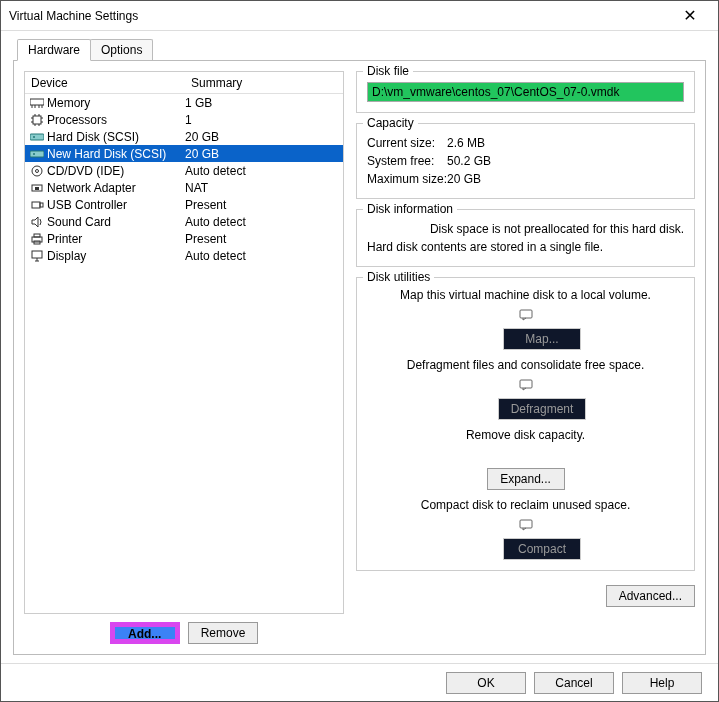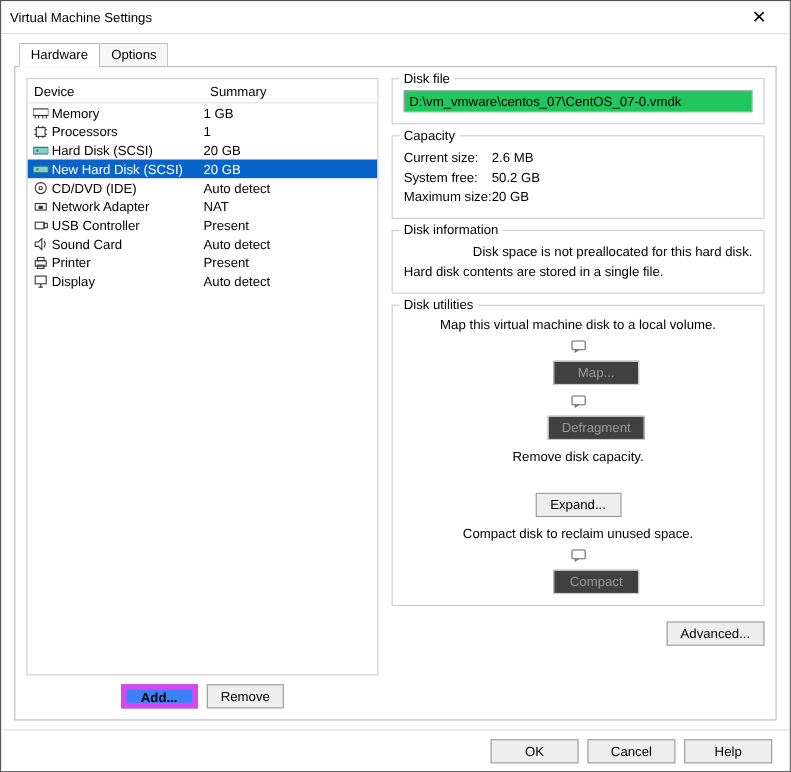--- a/index.html
+++ b/index.html
@@ -124,21 +124,21 @@
     padding: 0 12px;
     font-family: inherit;
   }
   .btn.primary-focus {
     border: 5px solid #d946ef;
     background: #3b82f6;
     font-weight: bold;
   }
   .btn:disabled {
     color: #999;
-    background: #404040;
+    background: #0f172a;
     border-color: #ccc;
     margin-left: 33px;
   }
   .right-pane {
     flex: 1;
     display: flex;
     flex-direction: column;
     gap: 10px;
   }
   .groupbox {
@@ -414,20 +414,21 @@
             <span class="util-icon">
               <svg width="14" height="12" viewBox="0 0 14 12">
                   <rect x="1" y="1" width="12" height="8" rx="1" fill="none" stroke="#666"></rect>
                   <path d="M4 9 L4 11 L7 9" fill="none" stroke="#666"></path>
                 </svg>
             </span>
             <button class="btn" disabled="">Map...</button>
           </div>
 
           <div class="util-row">
+            <span class="util-text">Defragment files and consolidate free space.</span>
             <span class="util-icon">
               <svg width="14" height="12" viewBox="0 0 14 12">
                   <rect x="1" y="1" width="12" height="8" rx="1" fill="none" stroke="#666"></rect>
                   <path d="M4 9 L4 11 L7 9" fill="none" stroke="#666"></path>
                 </svg>
             </span>
             <button class="btn" disabled="">Defragment</button>
           </div>
 
           <div class="util-row">

